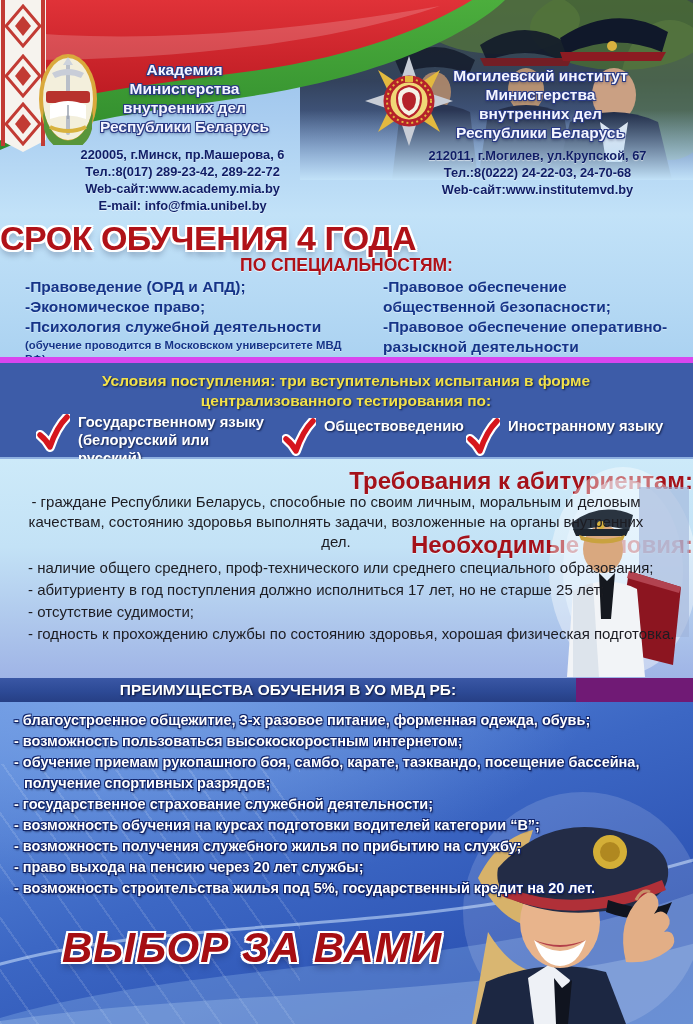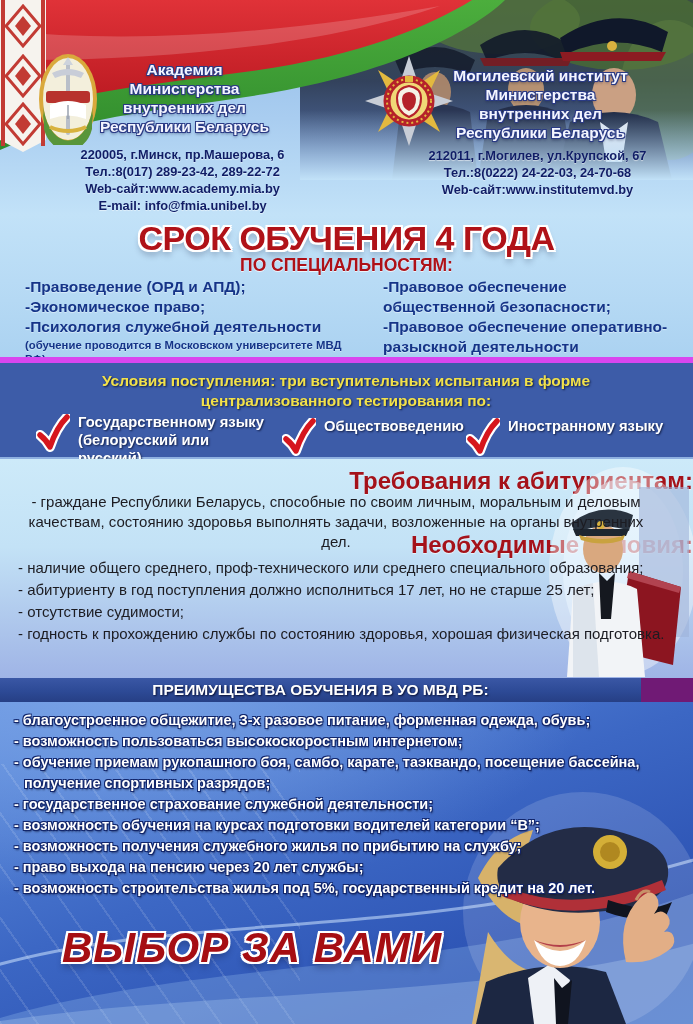--- a/index.html
+++ b/index.html
@@ -18,21 +18,21 @@
     font-size:15.5px;line-height:19px;}
   .org-left{left:92px;top:60px;width:185px;}
   .org-right{left:438px;top:66px;width:205px;}
   .contact-block{position:absolute;text-align:center;color:#101d66;font-weight:bold;
     font-size:12.8px;line-height:17px;text-shadow:0 1px 1px rgba(255,255,255,.55);}
   .contact-left{left:70px;top:146px;width:225px;}
   .contact-right{left:425px;top:147px;width:225px;}
   
   .sky{left:0;top:215px;width:693px;height:142px;
     background:linear-gradient(180deg,#c2e2f8 0%,#b5d9f4 60%,#abd2f1 100%);}
-  .main-title{position:absolute;left:0;top:4px;width:100%;text-align:center;
+  .main-title{position:absolute;left:0;top:4px;width:100%;text-align:left;
     color:#b01218;font-size:34px;font-weight:bold;letter-spacing:-0.5px;
     text-shadow:-2px -2px 0 #fff,2px -2px 0 #fff,-2px 2px 0 #fff,2px 2px 0 #fff,-2px 0 0 #fff,2px 0 0 #fff,0 -2px 0 #fff,0 2px 0 #fff,0 5px 6px rgba(20,30,60,.35);}
   .sub-title{position:absolute;left:0;top:40px;width:100%;text-align:center;
     color:#ad1118;font-size:17.5px;font-weight:bold;
     text-shadow:0 1px 0 rgba(255,255,255,.7);}
   .spec-col{position:absolute;color:#153488;font-weight:bold;font-size:15.5px;line-height:20px;
     text-shadow:0 1px 1px rgba(255,255,255,.5);}
   .spec-left{left:25px;top:62px;width:340px;}
   .spec-right{left:383px;top:62px;width:300px;}
   .spec-note{font-size:11.3px;line-height:14px;margin-top:1px;}
@@ -53,25 +53,25 @@
   .check .r{fill:none;stroke:#d6161d;stroke-width:5.5;stroke-linecap:round;stroke-linejoin:round;}
   
   .light{left:0;top:459px;width:693px;height:219px;
     background:linear-gradient(180deg,#cdeaf9 0%,#c3e2f6 40%,#aec7ec 75%,#9fb4e6 100%);}
   .req-heading{position:absolute;left:0;width:100%;text-align:right;color:#a4121a;
     font-weight:bold;font-size:24px;text-shadow:0 1px 1px rgba(255,255,255,.65);}
   .req-h1{top:8px;}
   .req-h2{top:72px;}
   .req-text{position:absolute;left:16px;top:33px;width:640px;text-align:center;
     color:#1c1c22;font-size:15px;line-height:20px;z-index:2;}
-  .cond-list{position:absolute;left:18px;top:98px;width:648px;color:#1c1c22;
+  .cond-list{position:absolute;left:28px;top:98px;width:648px;color:#1c1c22;
     font-size:15px;line-height:22px;z-index:2;}
   .cadet{right:0;top:2px;z-index:1;}
   
-  .dark-bar{left:0;top:678px;width:641px;height:24px;
+  .dark-bar{left:0;top:678px;width:576px;height:24px;
     background:linear-gradient(180deg,#3a57a5 0%,#2d4a96 55%,#263f85 100%);
     display:flex;align-items:center;justify-content:center;}
   .dark-bar-text{color:#fff;font-weight:bold;font-size:15.5px;
     text-shadow:1px 1px 2px rgba(5,10,40,.9);}
   
   .adv{left:0;top:702px;width:693px;height:322px;
     background:radial-gradient(ellipse 900px 420px at 15% -10%,#7aa3e6 0%,rgba(122,163,230,0) 55%),
                linear-gradient(160deg,#5e8ede 0%,#3c67c4 45%,#2b51b2 80%,#2c55b8 100%);}
   .adv-streaks{position:absolute;left:0;bottom:0;width:300px;height:260px;opacity:.35;
     background:repeating-linear-gradient(55deg,rgba(255,255,255,.35) 0 2px,rgba(255,255,255,0) 2px 30px);}

